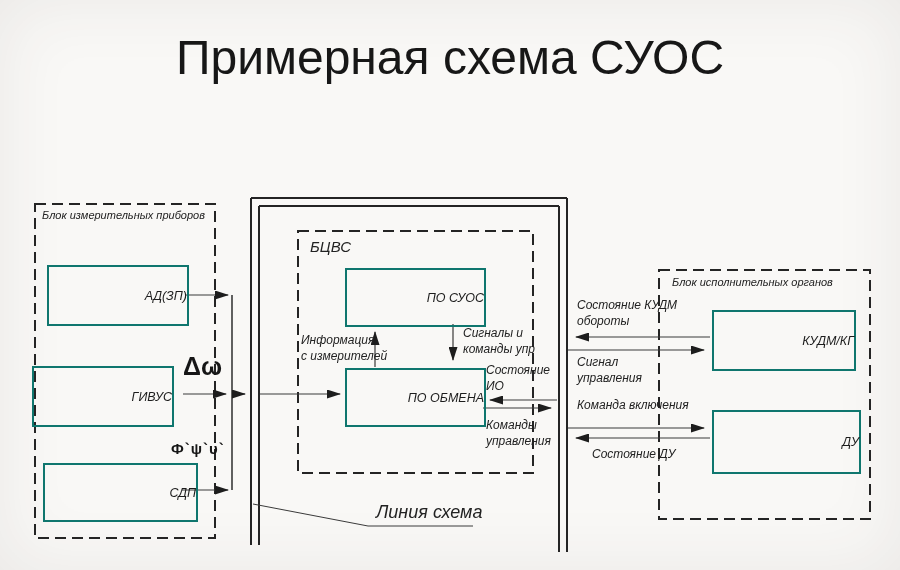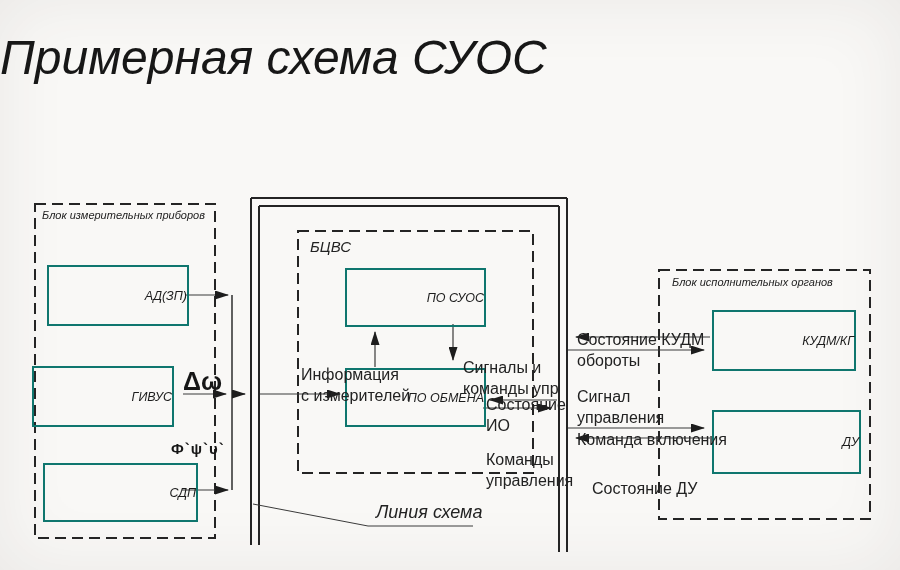--- a/index.html
+++ b/index.html
@@ -3,35 +3,35 @@
 <meta charset="utf-8">
 <style>
   html,body{margin:0;padding:0;}
   body{
     width:900px;height:570px;position:relative;overflow:hidden;
     background:var(--paper,#f9f8f6);
     font-family:"Liberation Sans",sans-serif;color:var(--ink,#1f1f1f);
   }
   #stage{position:absolute;inset:0;box-shadow:inset 0 0 70px rgba(60,55,45,.08);}
   .title{
-    position:absolute;left:0;right:0;top:30px;
-    font-size:48px;font-weight:400;letter-spacing:0;color:#171717;font-style:italic;
+    position:absolute;left:0;right:0;top:30px;text-align:center;
+    font-size:48px;font-weight:400;letter-spacing:0;color:#171717;
   }
   svg.lines{position:absolute;left:0;top:0;z-index:1;}
   .dashlabel{
     position:absolute;z-index:3;font-style:italic;font-size:11px;color:#222;white-space:nowrap;
   }
   .box{
     position:absolute;z-index:2;border:2px solid #0f766e;background:transparent;
     display:flex;align-items:center;justify-content:flex-end;
   }
   .box .lbl{font-style:italic;font-size:12.5px;color:#1d1d1d;white-space:nowrap;}
   .sig{
-    position:absolute;z-index:3;font-size:16px;line-height:1.3;
-    color:#222;white-space:pre-line;margin-top:32px;
+    position:absolute;z-index:3;font-style:italic;font-size:12px;line-height:1.3;
+    color:#222;white-space:pre-line;
   }
   .sig.nowrap{white-space:nowrap;}
   .delta{
     position:absolute;z-index:3;font-size:25px;font-weight:600;color:#161616;font-style:normal;
   }
   .phi{
     position:absolute;z-index:3;font-size:15px;font-weight:600;color:#161616;letter-spacing:1px;
   }
   .comm{
     position:absolute;z-index:3;font-style:italic;font-size:18px;color:#222;white-space:nowrap;
@@ -110,21 +110,21 @@
     <span class="lbl">ПО ОБМЕНА</span>
   </div>
 
   <div class="box" style="left:712px;top:310px;width:140px;height:57px;">
     <span class="lbl">КУДМ/КГ</span>
   </div>
   <div class="box" style="left:712px;top:410px;width:145px;height:60px;">
     <span class="lbl">ДУ</span>
   </div>
 
-  <div class="delta" style="left:183px;top:367px;">Δω</div>
+  <div class="delta" style="left:183px;top:352px;">Δω</div>
   <div class="phi" style="left:171px;top:440px;">Ф`ψ`υ`</div>
 
   <div class="sig" style="left:301px;top:333px;">Информация
 с измерителей</div>
   <div class="sig" style="left:463px;top:326px;">Сигналы и
 команды упр</div>
   <div class="sig" style="left:486px;top:363px;">Состояние
 ИО</div>
   <div class="sig" style="left:486px;top:418px;">Команды
 управления</div>

